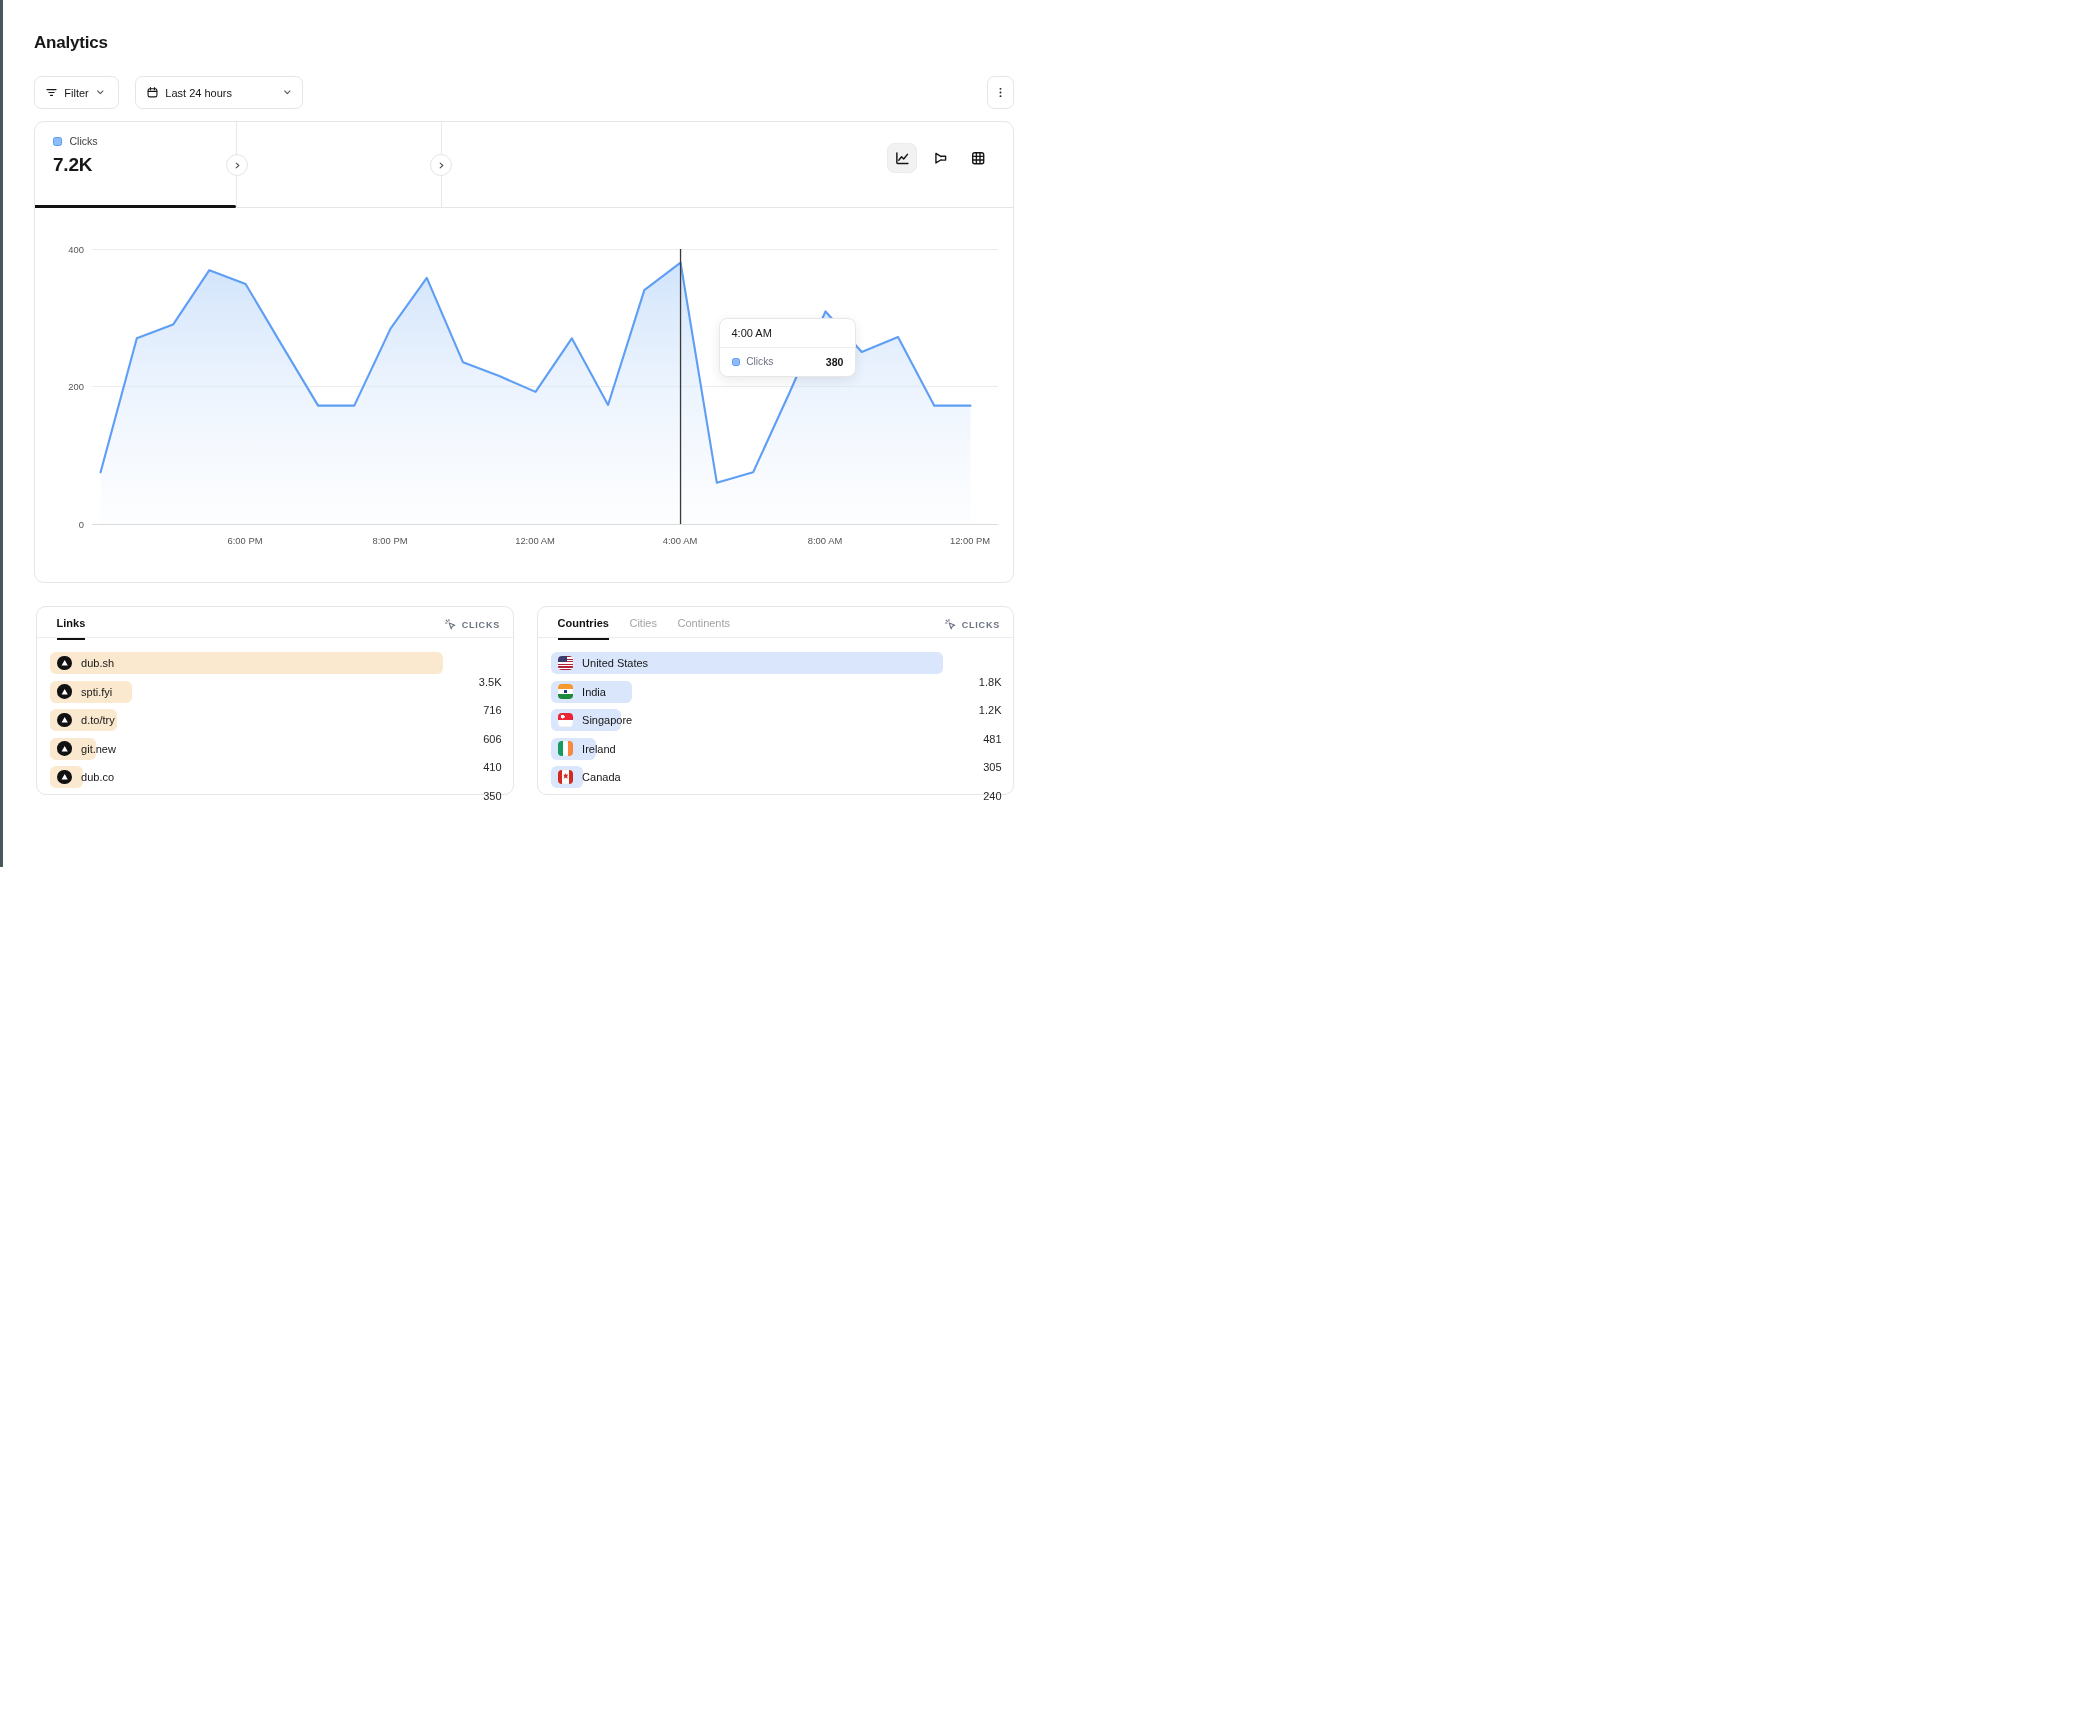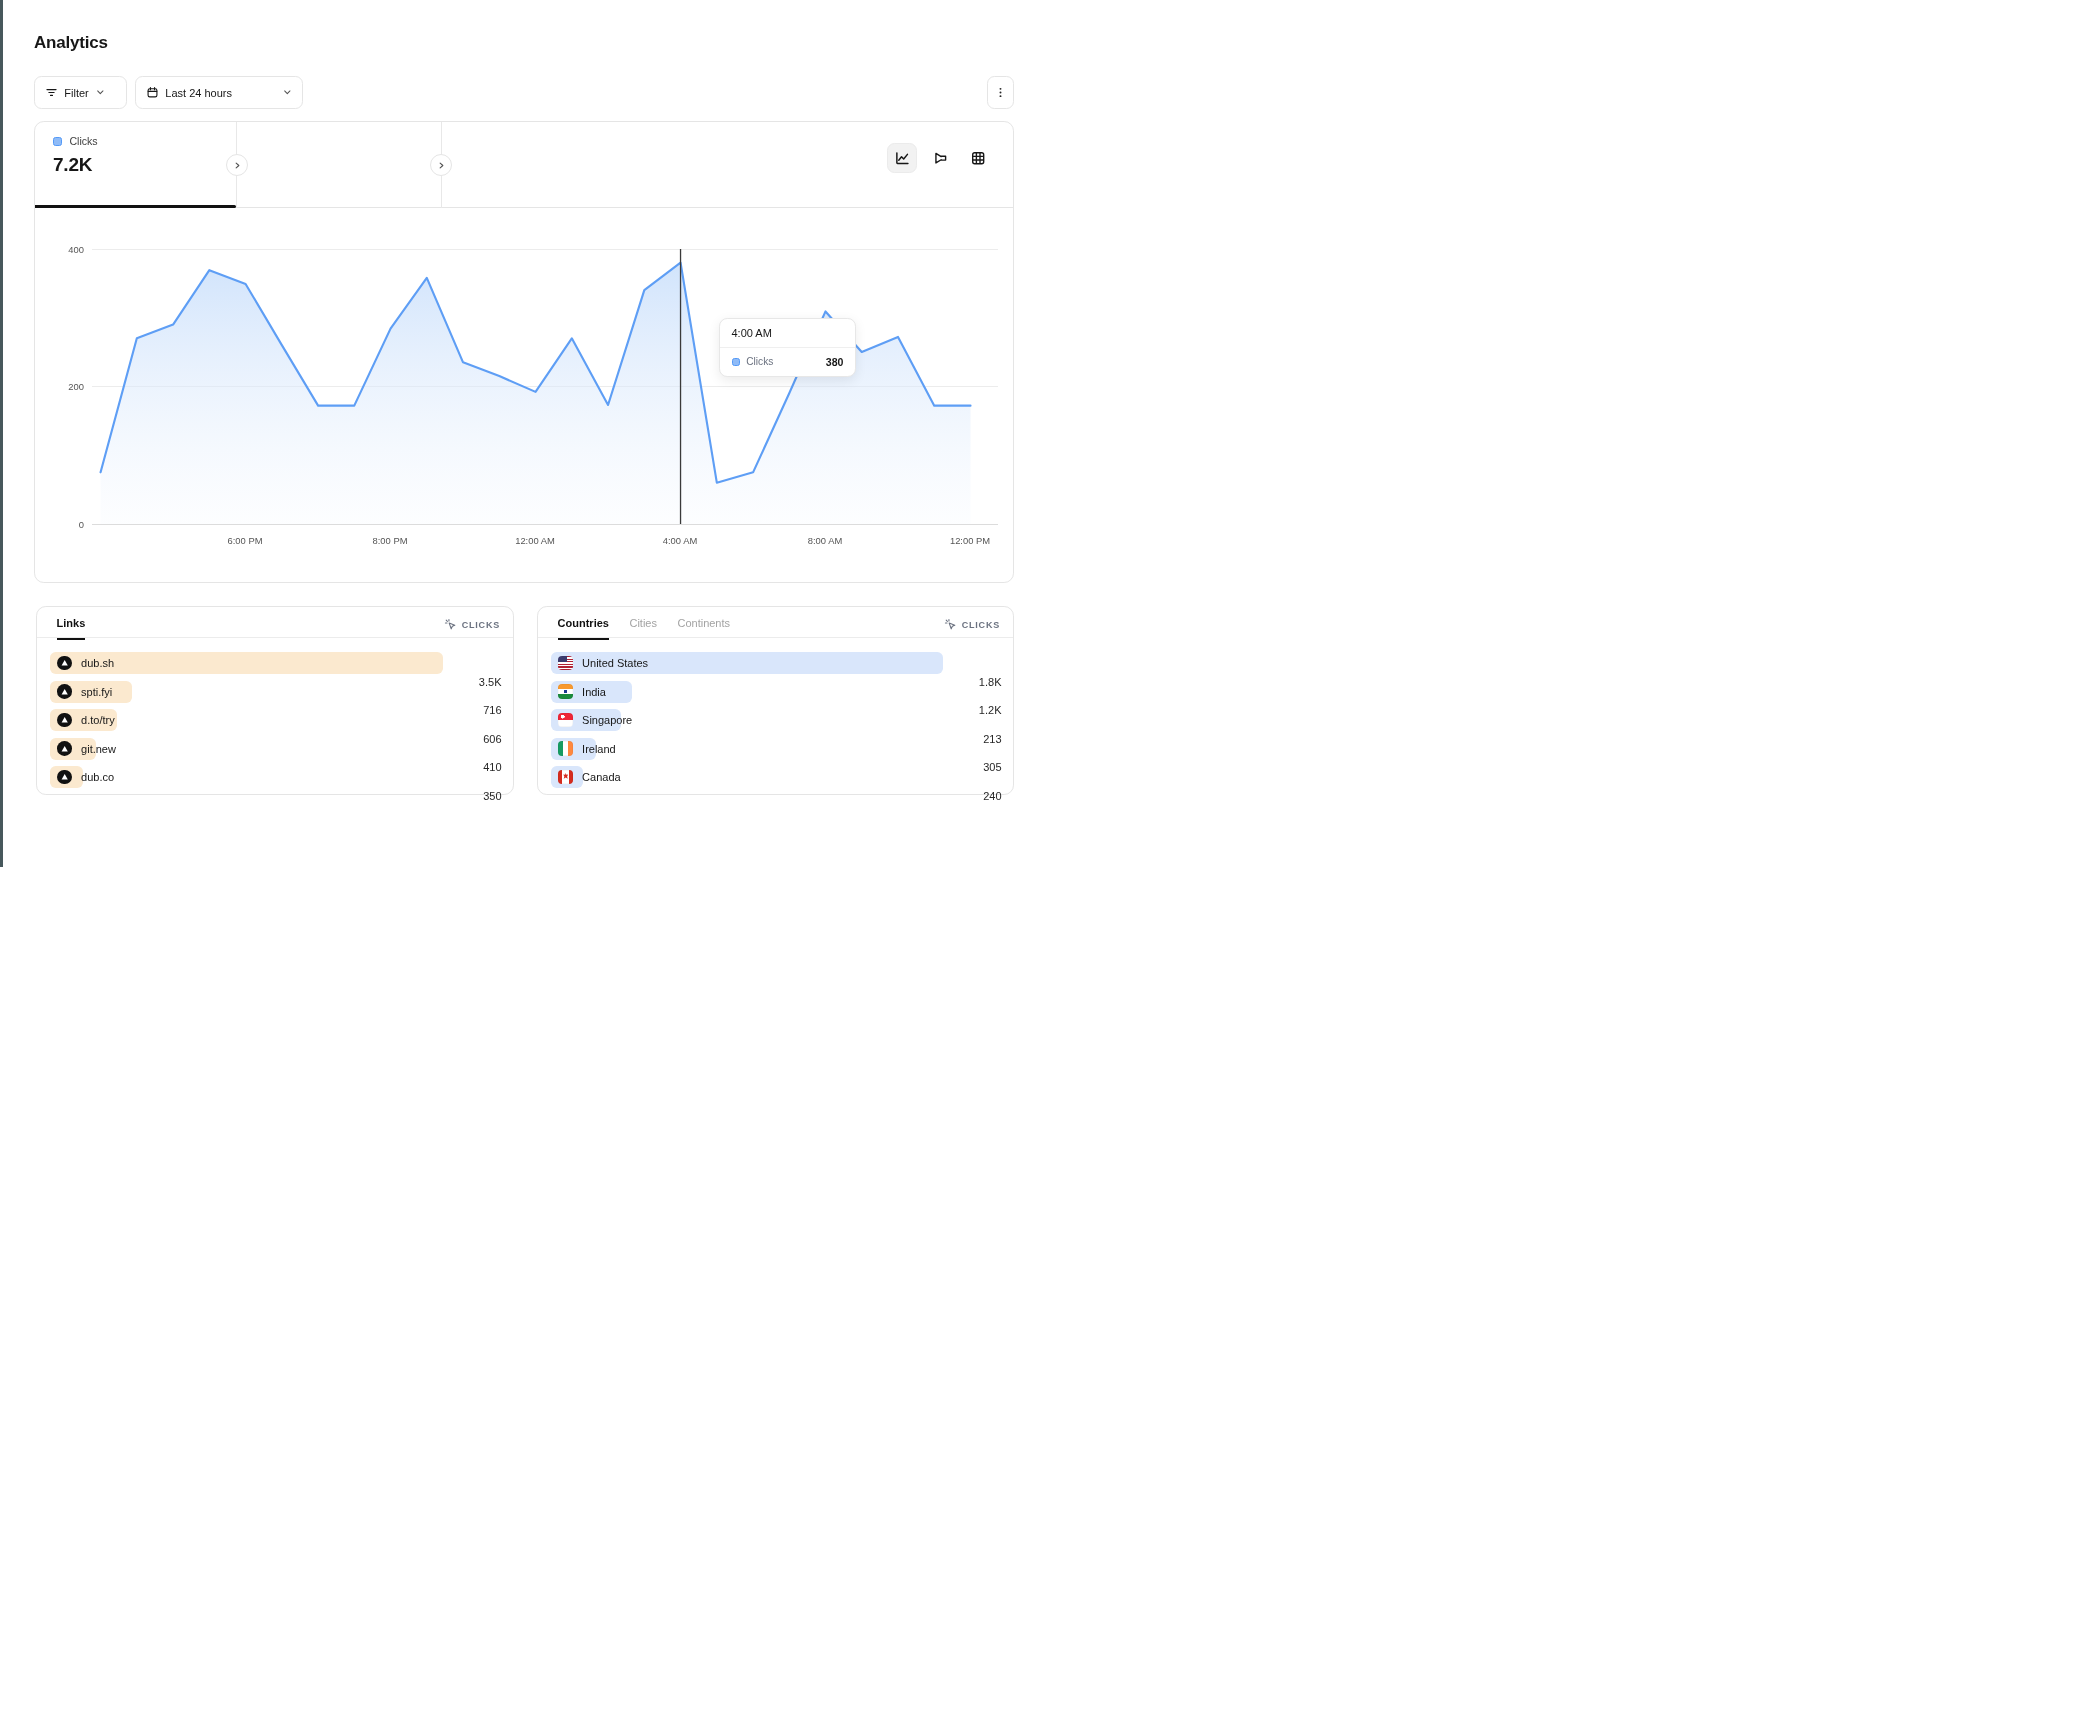--- a/index.html
+++ b/index.html
@@ -4,21 +4,21 @@
 <style>
   * { margin:0; padding:0; box-sizing:border-box; }
   html,body { background:#ffffff; }
   body { font-family:"Liberation Sans", sans-serif; color:#171717; width:1047px; height:867px; position:relative; overflow:hidden; }
   .edge-strip { position:absolute; left:0; top:0; width:2.5px; height:867px; background:#47585c; }
 
   .page-title { position:absolute; left:34px; top:33px; font-size:17px; font-weight:700; letter-spacing:-0.2px; }
 
   
   .toolbar-btn { position:absolute; top:76px; height:33px; background:#fff; border:0.8px solid #e5e5e5; border-radius:7.4px; display:flex; align-items:center; gap:6.5px; padding:0 9.8px; font-size:11px; color:#171717; cursor:pointer; }
-  .btn-filter { left:34px; width:93px; }
+  .btn-filter { left:34px; width:85px; }
   .btn-date { left:135px; width:168px; }
   .btn-date .chev { margin-left:auto; }
   .btn-kebab { left:987px; width:27px; justify-content:center; padding:0; }
   .icon16 { width:13px; height:13px; flex:none; display:block; }
   .icon14 { width:10.6px; height:10.6px; flex:none; display:block; }
 
   
   .chart-card { position:absolute; left:34px; top:121px; width:980px; height:462px; border:0.8px solid #e5e5e5; border-radius:9.8px; background:#fff; }
   .stats-row { position:relative; height:86px; border-bottom:0.8px solid #e5e5e5; display:flex; }
   .stat { position:relative; padding:13px 0 0 18px; cursor:pointer; }
@@ -318,21 +318,21 @@
         <span class="row-label">India</span>
         </div>
       <span class="row-value">1.2K</span>
     </div>
     <div class="row">
       <div class="bar bar-country" style="width: 15.5%;"></div>
       <div class="row-content">
           <span class="flag flag-sg"></span>
         <span class="row-label">Singapore</span>
         </div>
-      <span class="row-value">213</span>
+      <span class="row-value">481</span>
     </div>
     <div class="row">
       <div class="bar bar-country" style="width: 10%;"></div>
       <div class="row-content">
           <span class="flag flag-ie"></span>
         <span class="row-label">Ireland</span>
         </div>
       <span class="row-value">305</span>
     </div>
     <div class="row">

